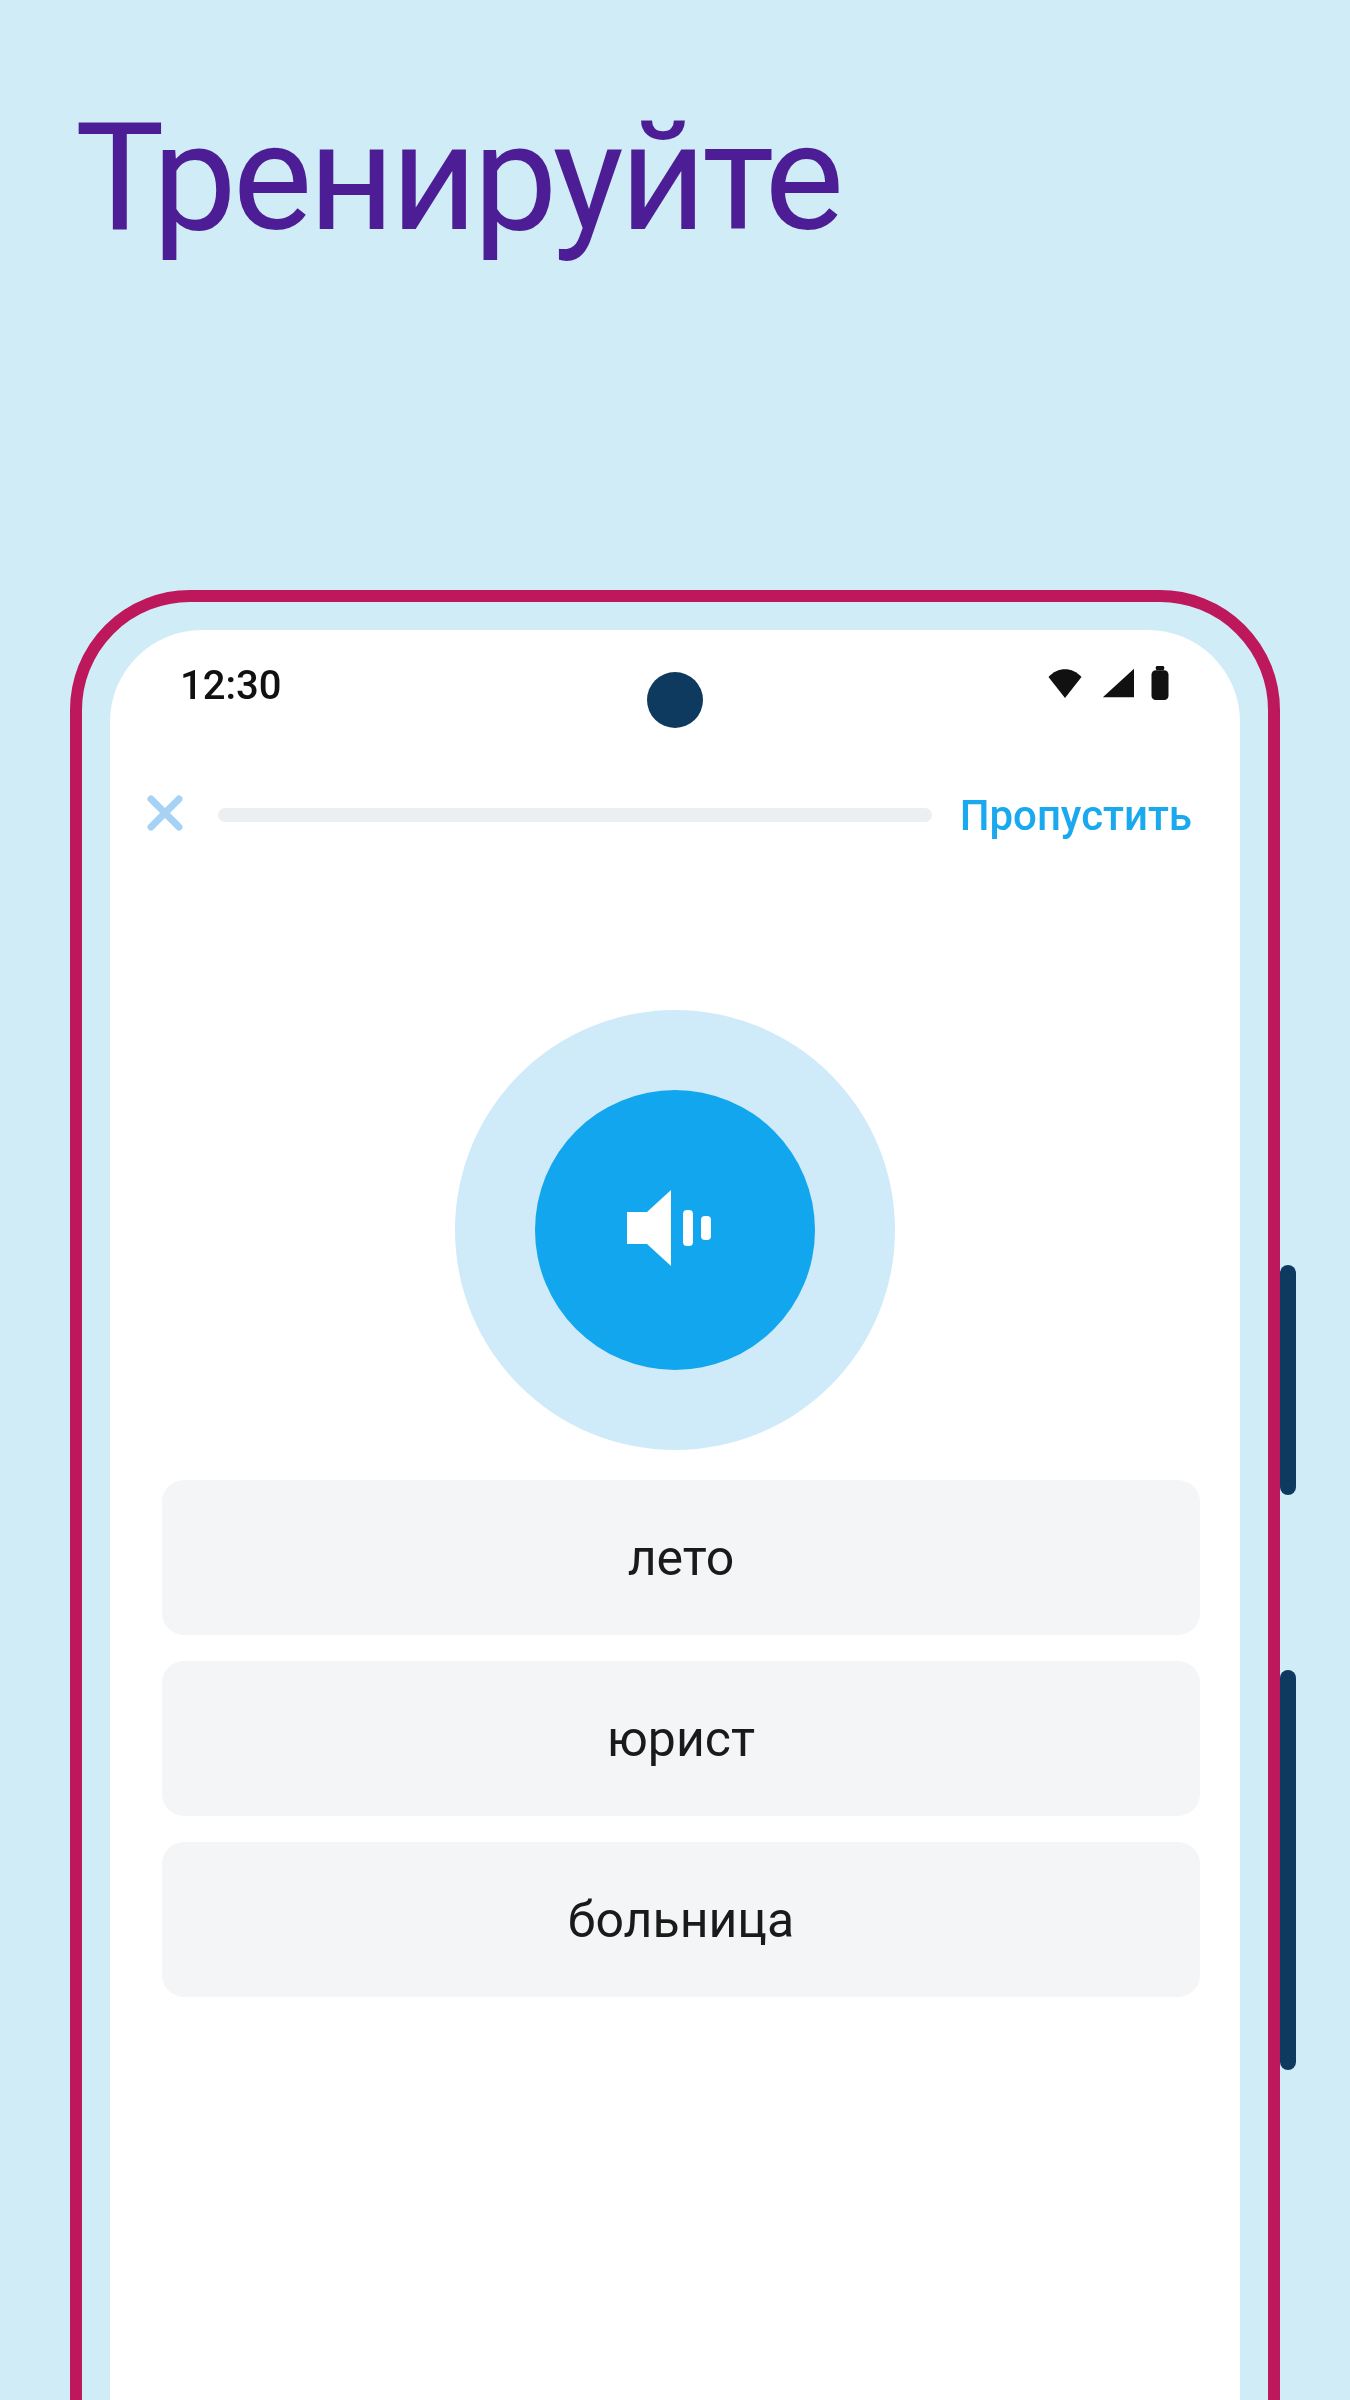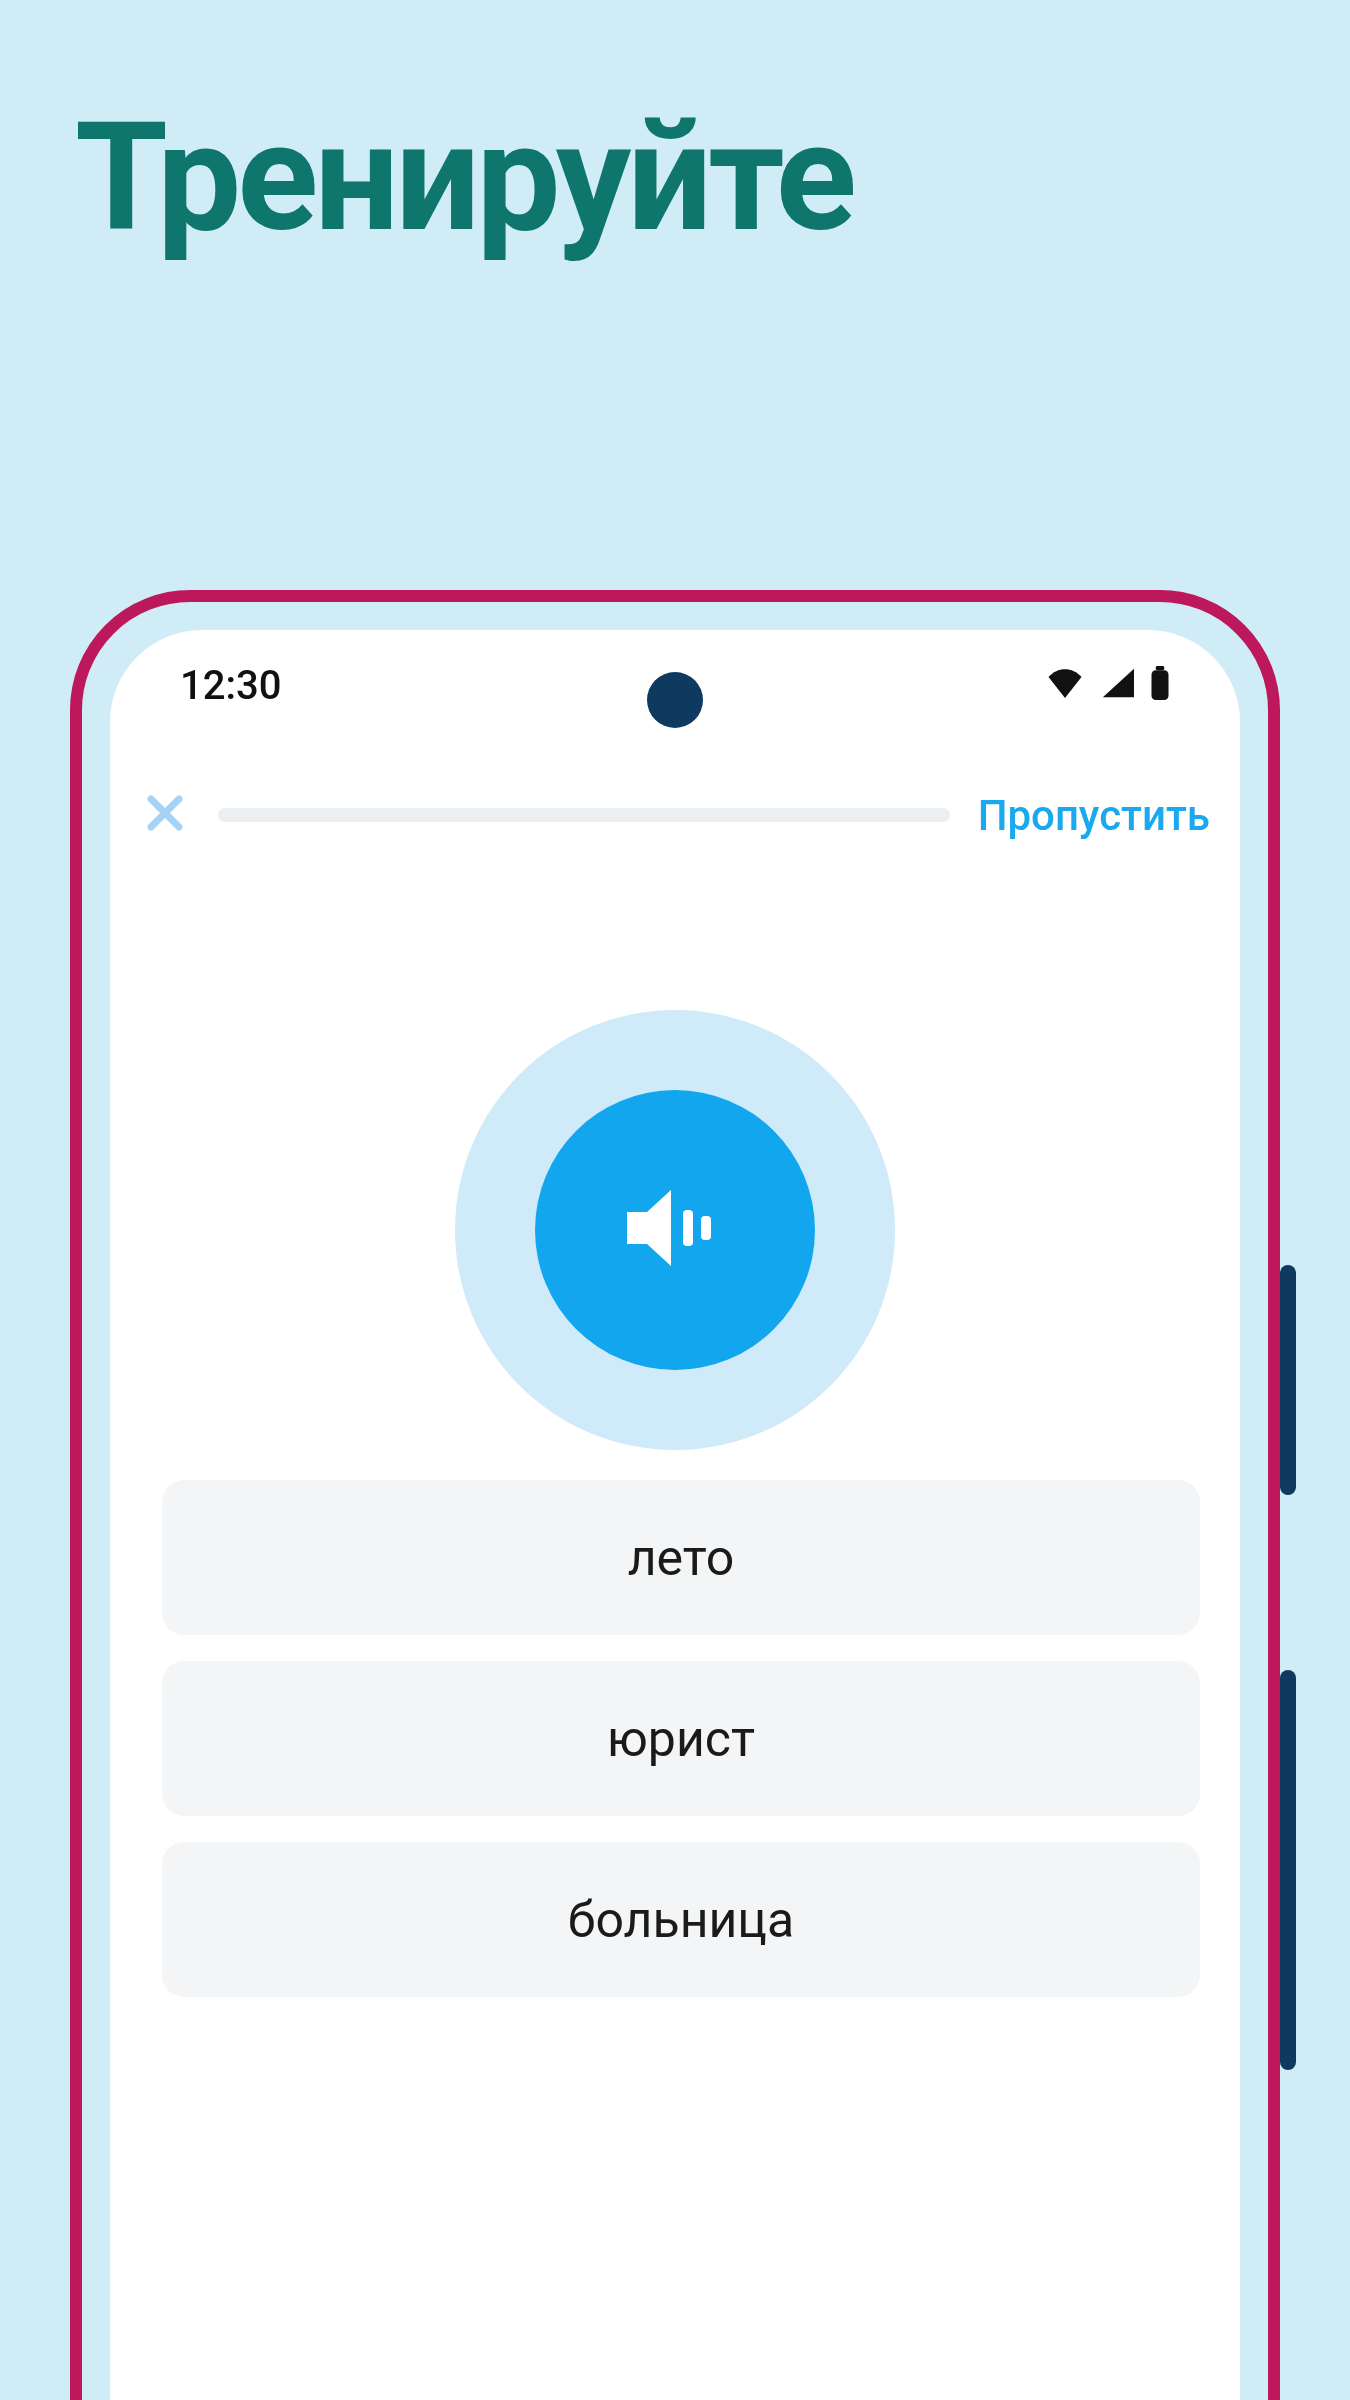--- a/index.html
+++ b/index.html
@@ -10,23 +10,23 @@
     overflow: hidden;
     position: relative;
   }
 
   .promo-headline {
     position: absolute;
     top: 100px;
     left: 75px;
     font-size: 150px;
     line-height: 1.05;
-    font-weight: 700;
+    font-weight: 400;
     letter-spacing: -4px;
-    color: #0f766e;
+    color: #4c1d95;
   }
 
   .phone-frame {
     position: absolute;
     top: 590px;
     left: 70px;
     width: 1210px;
     height: 2284px;
     background: #d0edf7;
     border: 12px solid #be185d;
@@ -85,21 +85,21 @@
     align-items: center;
     gap: 16px;
   }
   .wifi-icon, .signal-icon, .battery-icon { display: inline-block; }
 
   
   .topbar {
     display: flex;
     align-items: center;
     gap: 28px;
-    padding: 50px 30px 0 30px;
+    padding: 50px 48px 0 30px;
   }
   .close-btn {
     width: 50px;
     height: 50px;
     display: flex;
     align-items: center;
     justify-content: center;
   }
   .progress-track {
     flex: 1;

